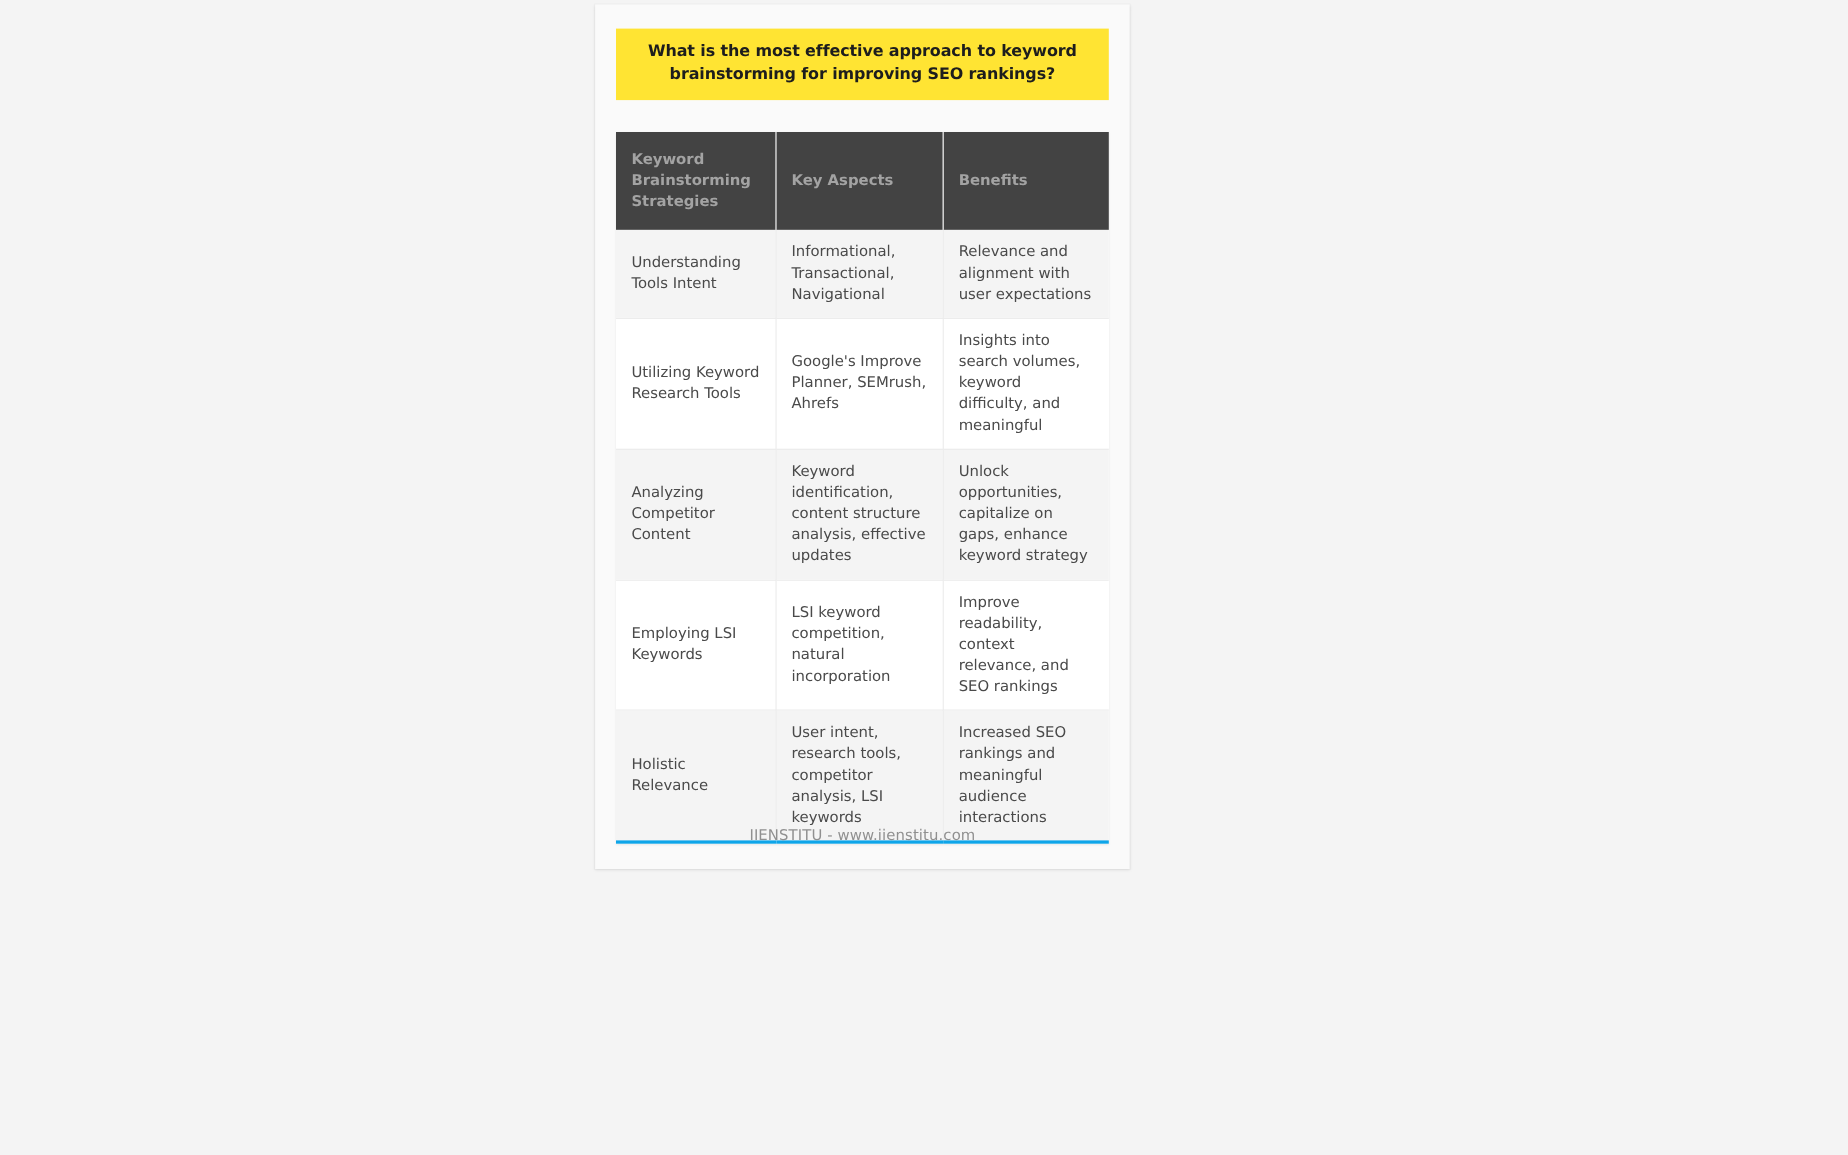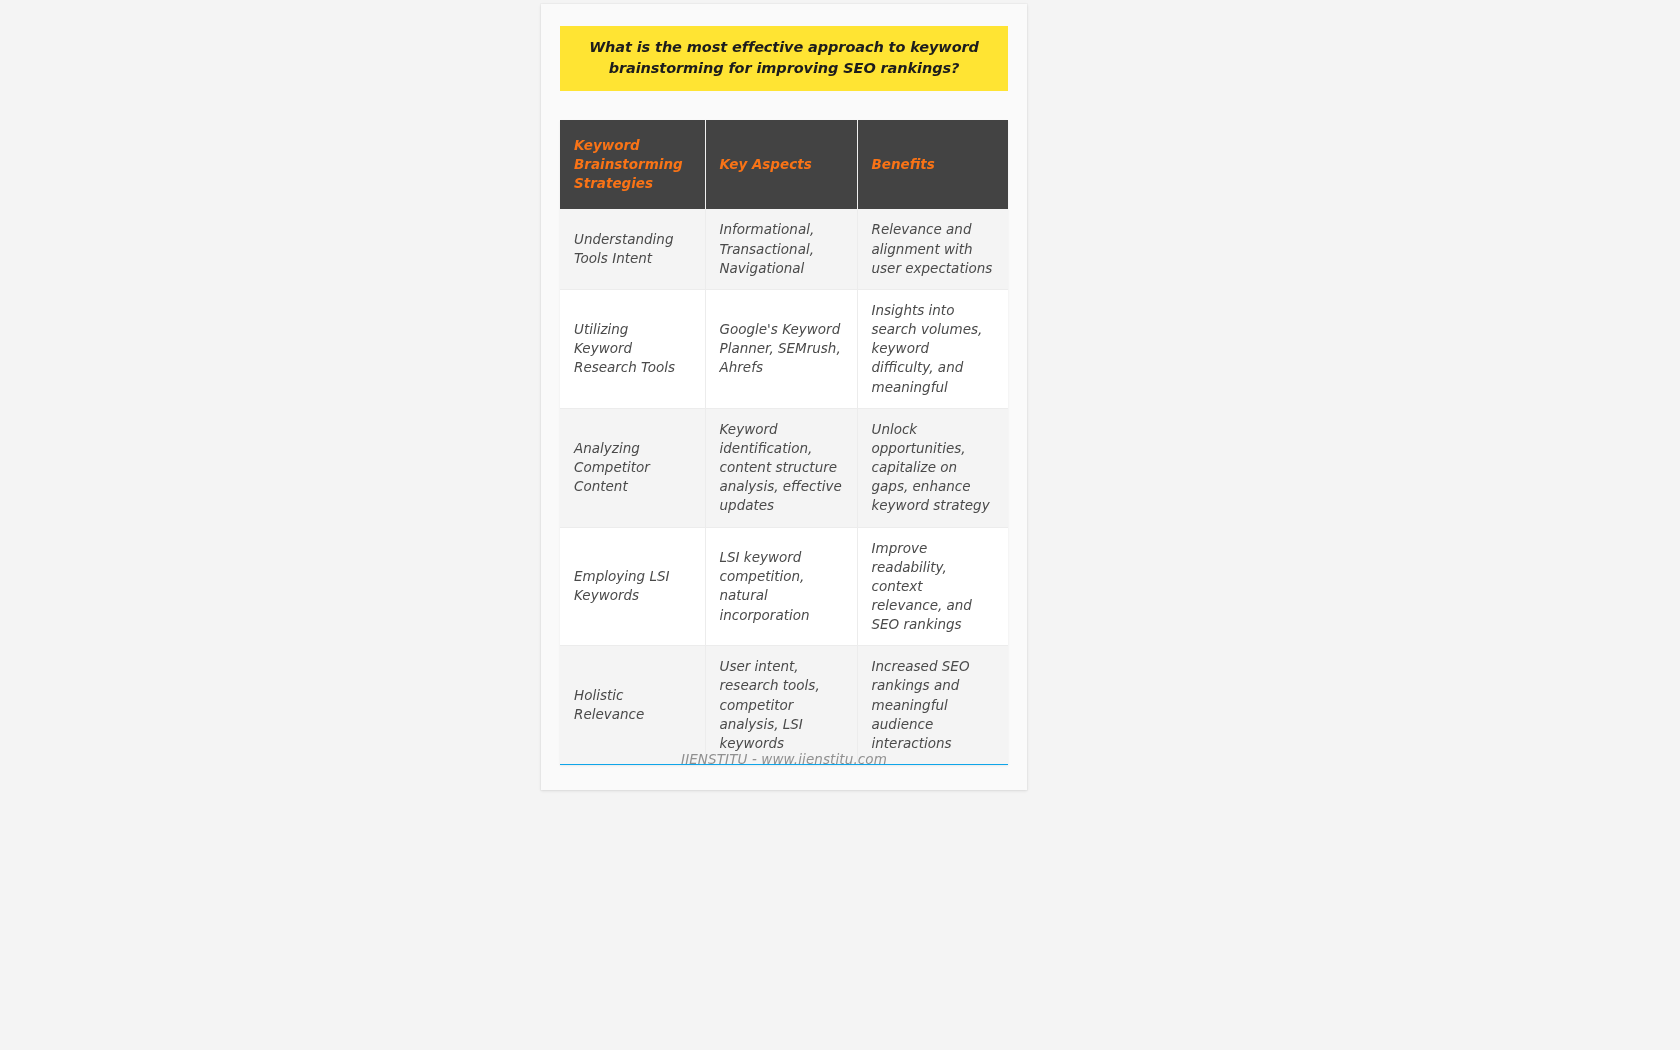--- a/index.html
+++ b/index.html
@@ -11,21 +11,20 @@
     height: 1050px;
     background: #f4f4f4;
     font-family: "DejaVu Sans", "Liberation Sans", sans-serif;
     overflow: hidden;
   }
 
   .page-root {
     position: relative;
     width: 1680px;
     height: 922px;
-    font-style: italic;
   }
 
   
   .card {
     position: absolute;
     left: 541px;
     top: 4px;
     width: 486px;
     height: 786px;
     background: #fafafa;
@@ -68,21 +67,21 @@
     table-layout: fixed;
     background: #ffffff;
     box-shadow: 0 1px 2px rgba(0,0,0,0.07);
   }
   table.data-table col.c1 { width: 145px; }
   table.data-table col.c2 { width: 152px; }
   table.data-table col.c3 { width: 151px; }
 
   thead th {
     background: #434343;
-    color: #f97316;
+    color: #a3a3a3;
     font-size: 13.5px;
     font-weight: bold;
     line-height: 1.42;
     text-align: left;
     vertical-align: middle;
     padding: 16px 14px;
     border-right: 1px solid #f0f0f0;
     box-sizing: border-box;
   }
   thead th:last-child { border-right: none; }
@@ -93,21 +92,21 @@
     line-height: 1.42;
     color: #4a4a4a;
     vertical-align: middle;
     padding: 11px 14px;
     border-right: 1px solid #ececec;
     border-bottom: 1px solid #ececec;
     box-sizing: border-box;
     word-wrap: break-word;
   }
   tbody td:last-child { border-right: none; }
-  tbody tr:last-child td { border-bottom: 1px solid #0ea5e9; }
+  tbody tr:last-child td { border-bottom: 3px solid #0ea5e9; }
   tbody tr.alt td { background: #f4f4f4; }
   tbody tr.plain td { background: #ffffff; }
 
   
   .card-footer {
     position: absolute;
     left: 0;
     top: 745px;
     width: 486px;
     text-align: center;
@@ -145,21 +144,21 @@
           </tr>
         </thead>
         <tbody>
           <tr class="alt">
             <td>Understanding Tools Intent</td>
             <td>Informational, Transactional, Navigational</td>
             <td>Relevance and alignment with user expectations</td>
           </tr>
           <tr class="plain">
             <td>Utilizing Keyword Research Tools</td>
-            <td>Google's Keyword Planner, SEMrush, Ahrefs</td>
+            <td>Google's Improve Planner, SEMrush, Ahrefs</td>
             <td>Insights into search volumes, keyword difficulty, and meaningful</td>
           </tr>
           <tr class="alt">
             <td>Analyzing Competitor Content</td>
             <td>Keyword identification, content structure analysis, effective updates</td>
             <td>Unlock opportunities, capitalize on gaps, enhance keyword strategy</td>
           </tr>
           <tr class="plain">
             <td>Employing LSI Keywords</td>
             <td>LSI keyword competition, natural incorporation</td>

